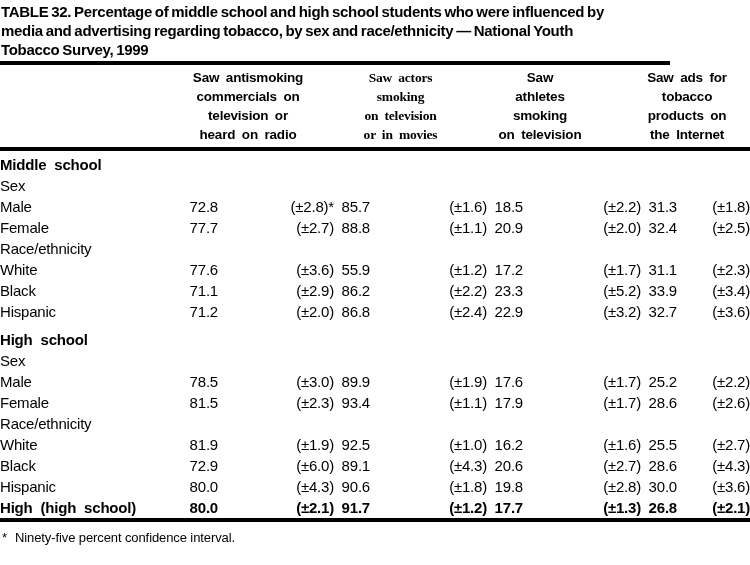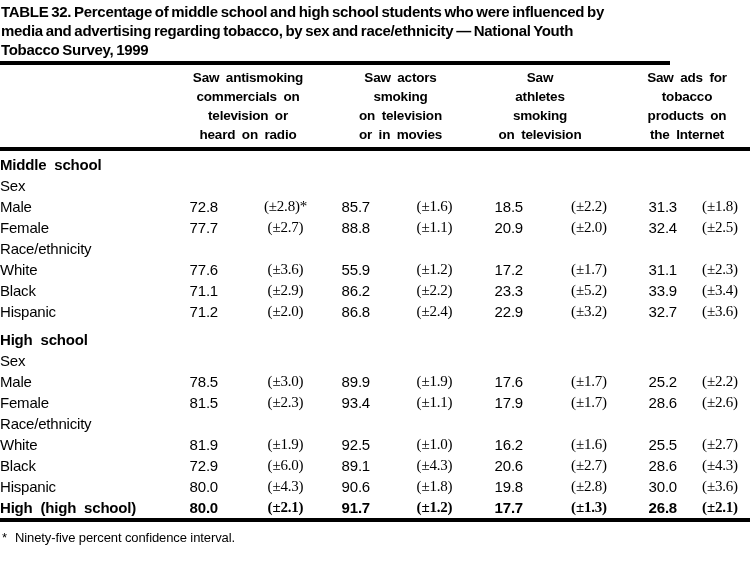--- a/index.html
+++ b/index.html
@@ -36,37 +36,37 @@
     line-height:19px;
     letter-spacing:-0.2px;
     word-spacing:3px;
     vertical-align:bottom;
     text-align:center;
     white-space:pre-line;
     padding:3px 0 3px 0;
     border-bottom:4px solid #000;
   }
   table.stats thead th.h0 { padding-right:20px; }
-  table.stats thead th.h1 { padding-right:20px; }
+  table.stats thead th.h1 { padding-right:20px;font-family:Liberation Serif, serif; }
   table.stats thead th.h2 { padding-right:48px; }
   table.stats thead th.h3 { padding-right:17px; }
 
   table.stats td {
     font-size:15px;
     line-height:21px;
     letter-spacing:-0.2px;
     padding:0;
     vertical-align:bottom;
     white-space:nowrap;
     overflow:visible;
   }
   td.label  { word-spacing:4px; padding-left:1px; }
   td.indent { padding-left:17px; }
   td.val    { text-align:right;margin-top:44px; }
-  td.ci     { text-align:center;font-family:Liberation Serif, serif; }
+  td.ci     { text-align:right; }
   td.ci.c0  { padding-left:19px; }
   td.ci.c1  { padding-left:12px; }
   td.ci.c2  { padding-left:14px; }
   td.ci.c3  { padding-left:13px; }
 
   tr.row-section td { font-weight:bold; }
   tr.row-total  td { font-weight:bold; }
   tr.gap-before td { padding-top:7px; }
   tbody tr:first-child td { padding-top:3px; }
 

